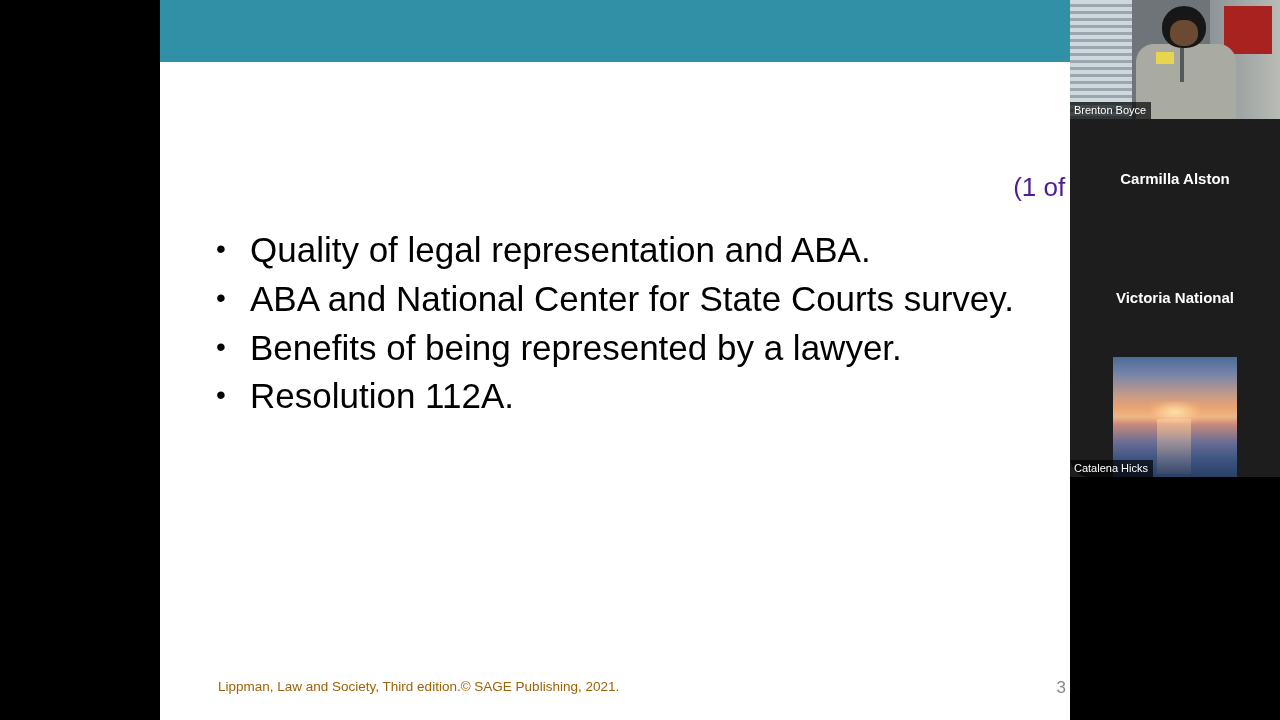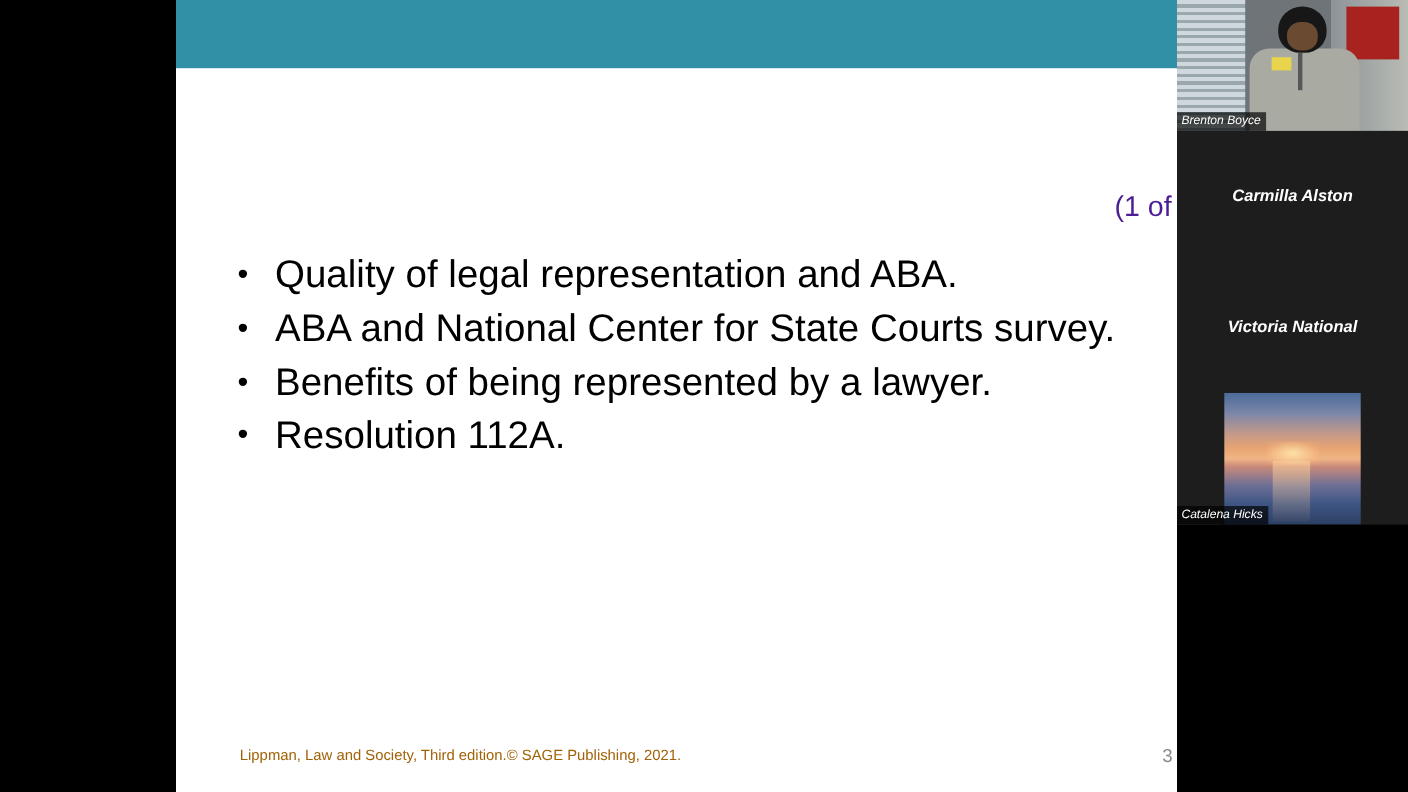--- a/index.html
+++ b/index.html
@@ -112,37 +112,37 @@
     width: 210px;
     height: 477px;
     background: #1d1d1d;
   }
 
   .tile {
     position: relative;
     width: 210px;
     overflow: hidden;
     background: #1d1d1d;
-    font-style: italic;
   }
   .tile.video {
     height: 119px;
     background: #5b6368;
   }
   .tile.audio-only {
     height: 119px;
     display: flex;
     align-items: center;
     justify-content: center;
   }
   .tile.photo {
     height: 120px;
     display: flex;
     align-items: center;
     justify-content: center;
+    border-radius: 20px;
   }
 
   .name-tag {
     position: absolute;
     left: 0;
     bottom: 0;
     padding: 1px 5px 2px 4px;
     background: rgba(0,0,0,0.68);
     color: #ffffff;
     font-size: 11px;

